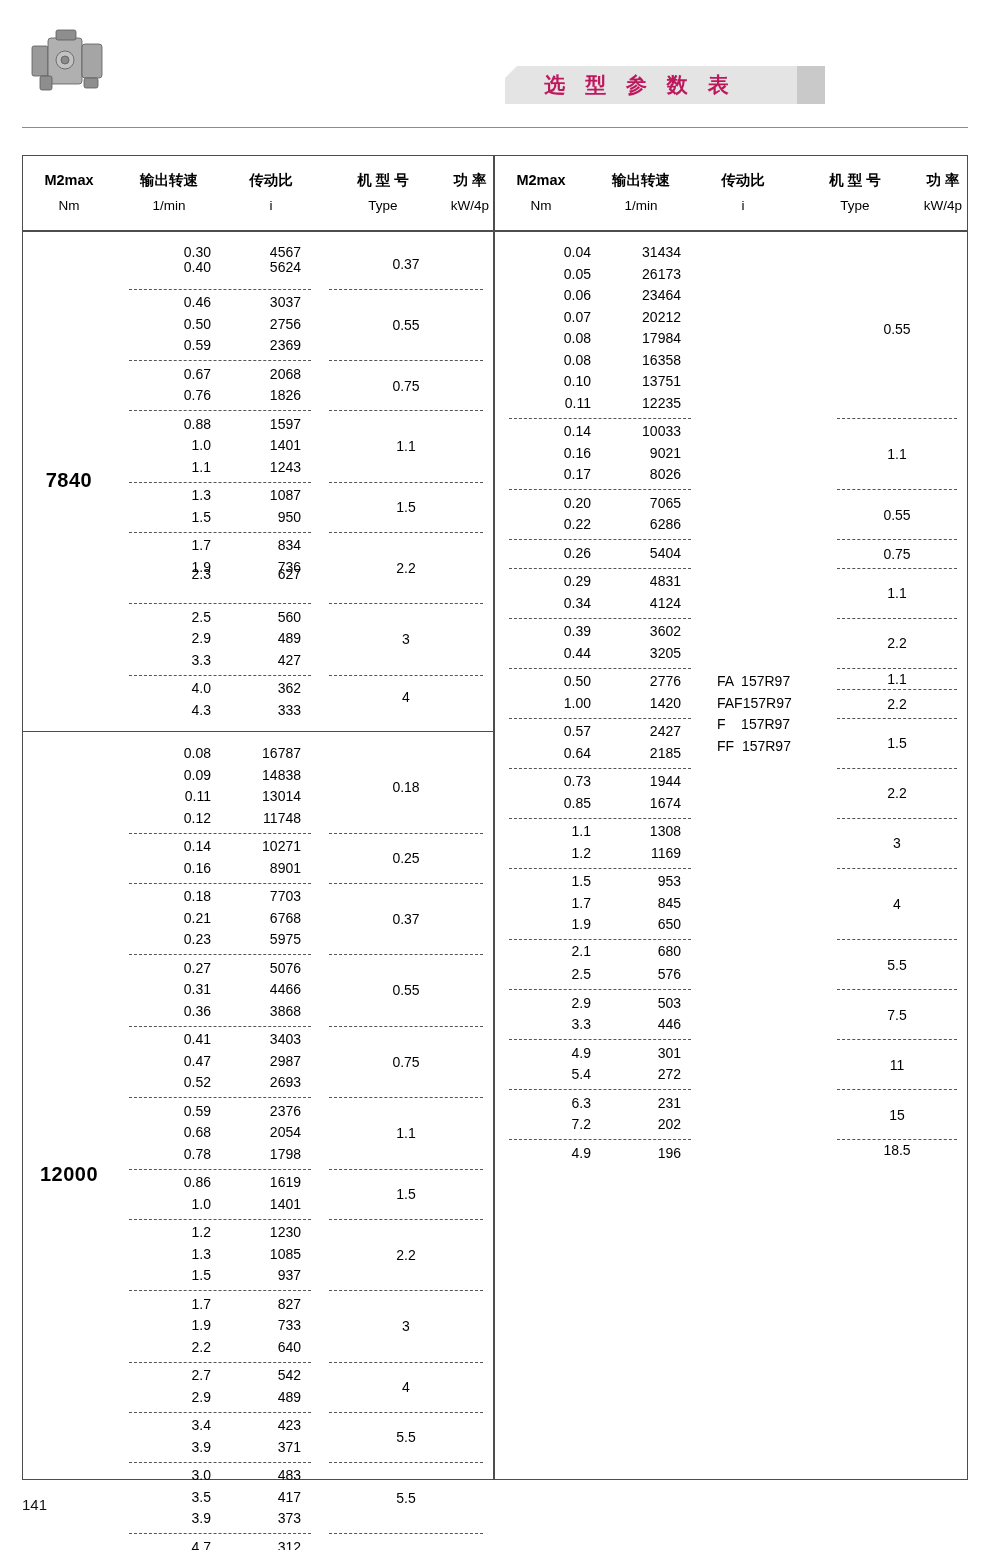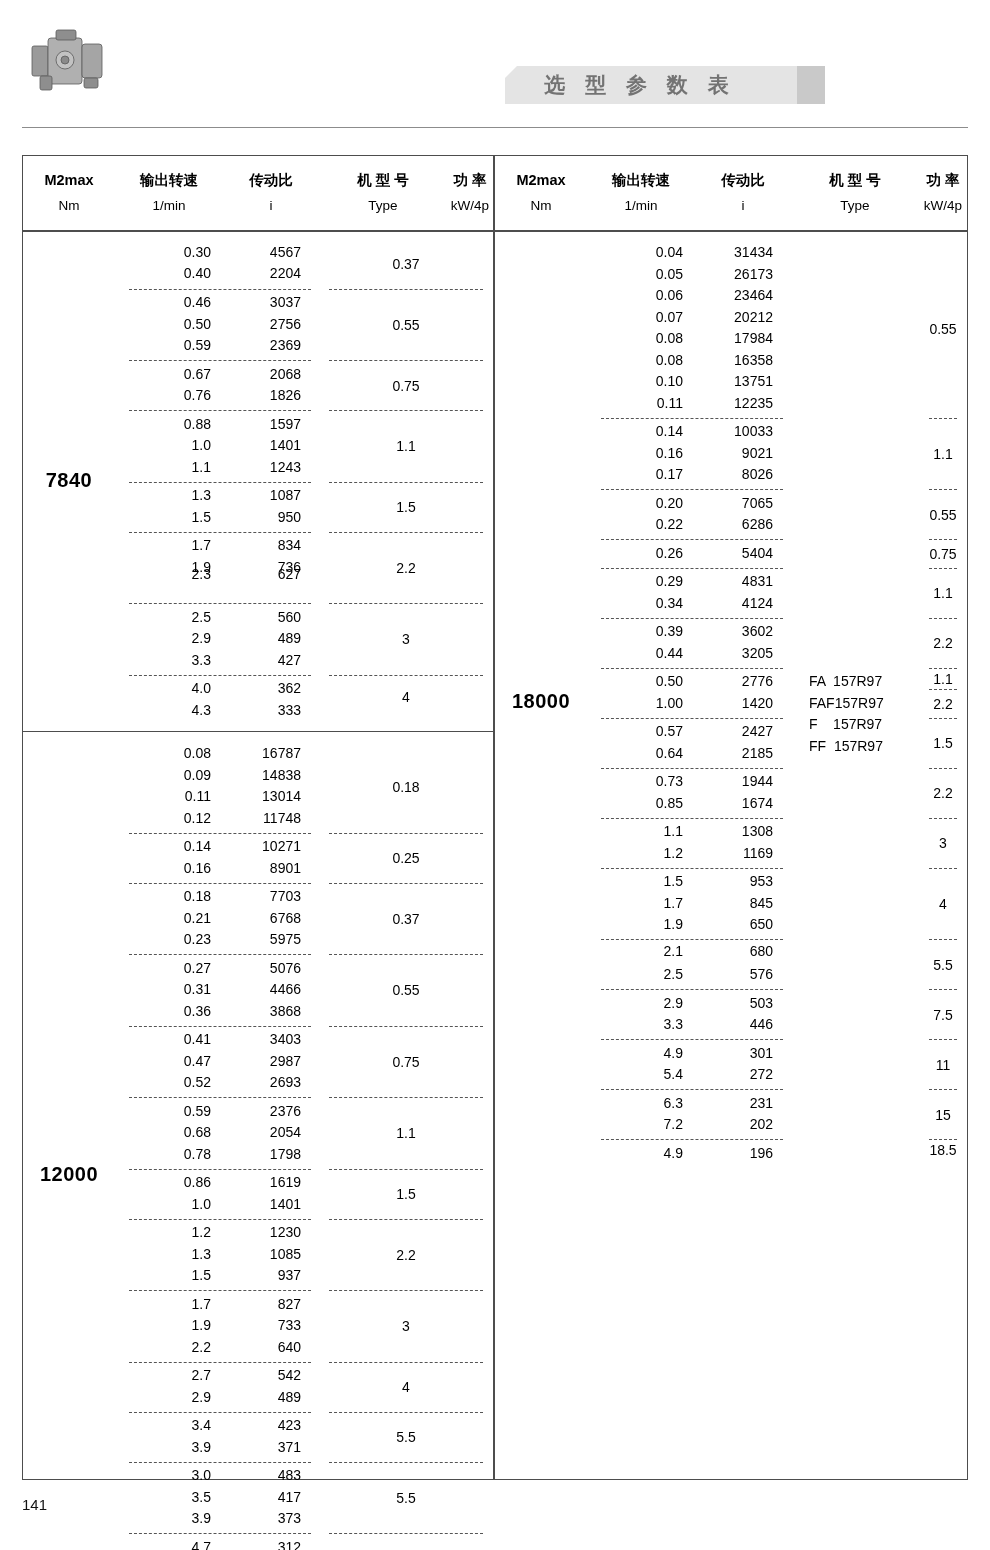--- a/index.html
+++ b/index.html
@@ -54,21 +54,21 @@
     position: absolute;
     left: 0;
     top: 0;
     width: 270px;
     height: 52px;
     line-height: 38px;
     text-align: center;
     font-size: 21px;
     letter-spacing: 7px;
     font-weight: bold;
-    color: #737373;
+    color: #be185d;
   }
   .header-rule {
     position: absolute;
     left: 22px;
     right: 22px;
     top: 127px;
     height: 1px;
     background: #8c8c8c;
   }
 
@@ -266,23 +266,23 @@
       <div class="c-m2">
           <div class="m2-label" style="top: 236.5px;">7840</div>
           <div class="group-sep" style="top: 499px;"></div>
           <div class="m2-label" style="top: 930.5px;">12000</div>
         </div>
       <div class="c-data">
           <div class="row" style="top: 10px;">
             <span class="rpm">0.30</span>
             <span class="ratio">4567</span>
           </div>
-          <div class="row" style="top: 31px;">
+          <div class="row" style="top: 25px;">
             <span class="rpm">0.40</span>
-            <span class="ratio">2204</span>
+            <span class="ratio">5624</span>
           </div>
           <div class="dash" style="top: 56.5px;"></div>
           <div class="row" style="top: 60px;">
             <span class="rpm">0.46</span>
             <span class="ratio">3037</span>
           </div>
           <div class="row" style="top: 81.5px;">
             <span class="rpm">0.50</span>
             <span class="ratio">2756</span>
           </div>
@@ -568,23 +568,20 @@
       <div class="cell col-type">
         <span>机 型 号</span>
         <span class="sub">Type</span>
       </div>
       <div class="cell col-kw">
         <span>功 率</span>
         <span class="sub">kW/4p</span>
       </div>
     </div>
     <div class="tbody">
-      <div class="c-m2">
-          <div class="m2-label" style="top: 458px;">18000</div>
-        </div>
       <div class="c-data">
           <div class="row" style="top: 10px;">
             <span class="rpm">0.04</span>
             <span class="ratio">31434</span>
           </div>
           <div class="row" style="top: 31.5px;">
             <span class="rpm">0.05</span>
             <span class="ratio">26173</span>
           </div>
           <div class="row" style="top: 53px;">

